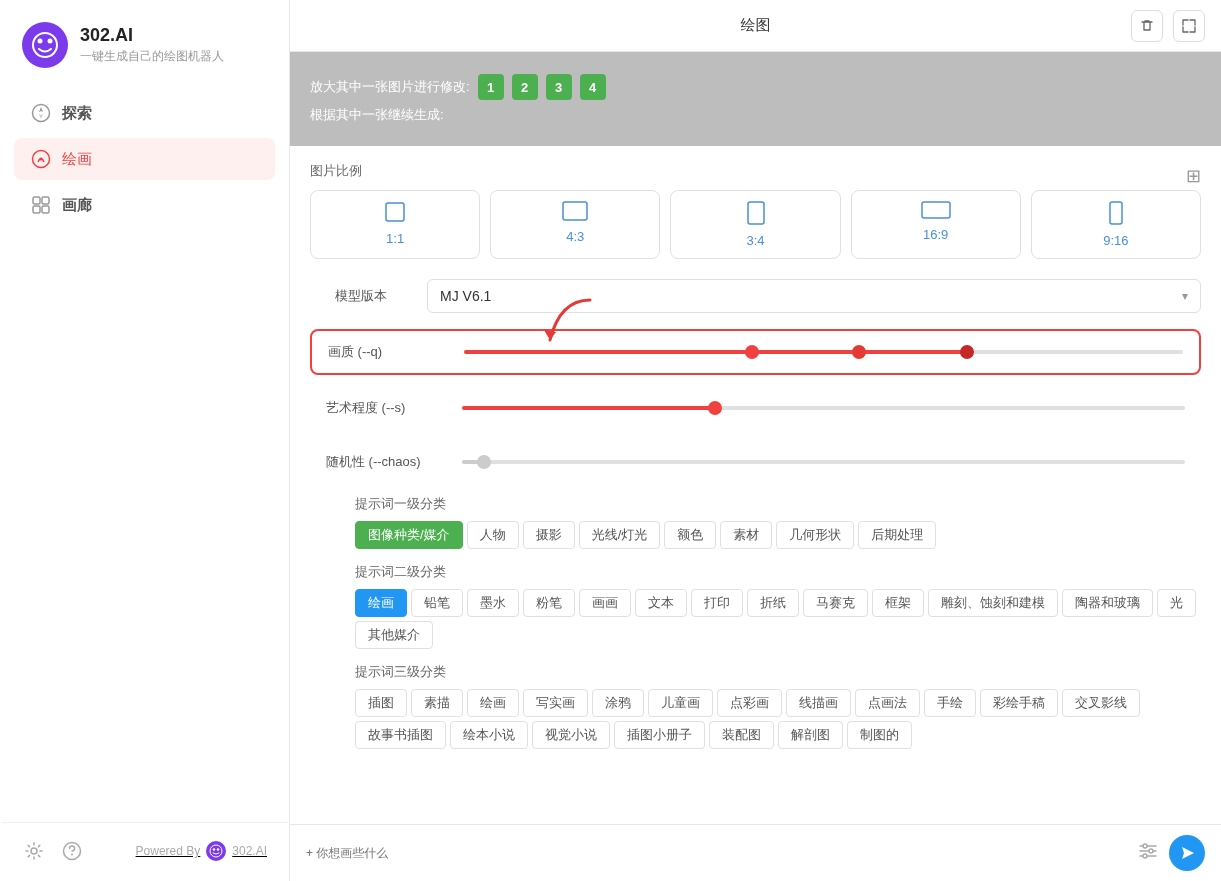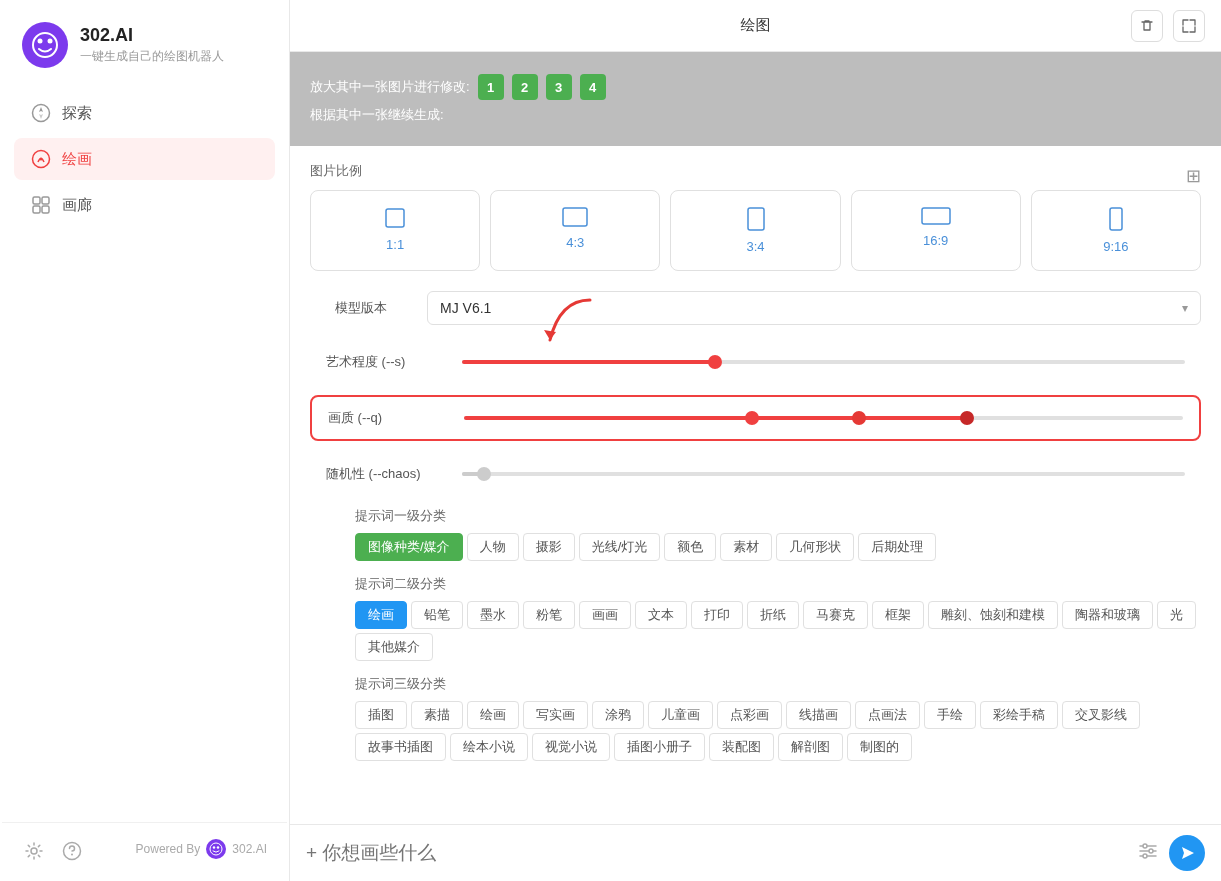--- a/index.html
+++ b/index.html
@@ -41,30 +41,32 @@
       display: flex;
       align-items: center;
       gap: 10px;
       padding: 10px 16px;
       border-radius: 8px;
       cursor: pointer;
       font-size: 15px;
       color: #555;
       margin-bottom: 4px;
       transition: background 0.15s;
+      font-weight: bold;
     }
     .nav-item.active { background: #fff0f0; color: #f04040; font-weight: 500; }
     .nav-item .nav-icon { width: 22px; height: 22px; display: flex; align-items: center; justify-content: center; }
 
     .sidebar-footer {
       padding: 16px 20px;
       display: flex;
-      align-items: flex-start;
+      align-items: center;
       gap: 16px;
       border-top: 1px solid #f0f0f0;
+      text-decoration: underline;
     }
     .footer-icons { display: flex; gap: 14px; }
     .footer-icon { width: 24px; height: 24px; color: #999; cursor: pointer; display: flex; align-items: center; justify-content: center; }
     .powered-by { margin-left: auto; display: flex; align-items: center; gap: 6px; font-size: 12px; color: #aaa; }
     .powered-logo { width: 20px; height: 20px; background: #7c3aed; border-radius: 50%; display: flex; align-items: center; justify-content: center; }
 
     
     .main {
       flex: 1;
       display: flex;
@@ -119,21 +121,21 @@
     
     .section { margin-bottom: 20px; }
     .section-title { font-size: 13px; color: #666; margin-bottom: 10px; }
 
     
     .ratio-grid { display: flex; gap: 10px; }
     .ratio-item {
       flex: 1;
       border: 1px solid #e0e0e0;
       border-radius: 8px;
-      padding: 16px 8px;
+      padding: 10px 8px;
       display: flex;
       flex-direction: column;
       align-items: center;
       gap: 8px;
       cursor: pointer;
       font-size: 13px;
       color: #4a90d9;
     }
     .ratio-icon { display: flex; align-items: center; justify-content: center; }
 
@@ -219,21 +221,21 @@
       display: flex;
       align-items: center;
       gap: 10px;
       background: #fff;
       flex-shrink: 0;
     }
     .prompt-input {
       flex: 1;
       border: none;
       outline: none;
-      font-size: 19px;
+      font-size: 12px;
       color: #4c1d95;
       background: transparent;
     }
     .bottom-icons { display: flex; gap: 10px; align-items: center; }
     .send-btn {
       width: 36px; height: 36px;
       background: #2196f3;
       border-radius: 50%;
       display: flex; align-items: center; justify-content: center;
       cursor: pointer;
@@ -430,35 +432,35 @@
     </div>
 
     <div class="model-row">
       <span class="model-label">模型版本</span>
       <div class="model-select">
         <span>MJ V6.1</span>
         <span class="select-arrow">▾</span>
       </div>
     </div>
 
-    <div class="slider-row">
-      <span class="slider-label">艺术程度  (--s)</span>
-      <div class="slider-track">
-        <div class="slider-fill" style="width: 35%;"></div>
-        <div class="slider-thumb" style="left: 35%;"></div>
-      </div>
-    </div>
-
     <div class="slider-row highlighted">
       <span class="slider-label">画质  (--q)</span>
       <div class="slider-track">
         <div class="slider-fill" style="width: 70%;"></div>
         <div class="slider-thumb" style="left: 40%;"></div>
         <div class="slider-thumb" style="left: 55%; background: #e53935;"></div>
         <div class="slider-thumb" style="left: 70%; background: #c62828;"></div>
+      </div>
+    </div>
+
+    <div class="slider-row">
+      <span class="slider-label">艺术程度  (--s)</span>
+      <div class="slider-track">
+        <div class="slider-fill" style="width: 35%;"></div>
+        <div class="slider-thumb" style="left: 35%;"></div>
       </div>
     </div>
 
     <div class="slider-row">
       <span class="slider-label">随机性  (--chaos)</span>
       <div class="slider-track">
         <div class="slider-fill" style="width: 3%; background: #ccc;"></div>
         <div class="slider-thumb" style="left: 3%; background: #ccc;"></div>
       </div>
     </div>

